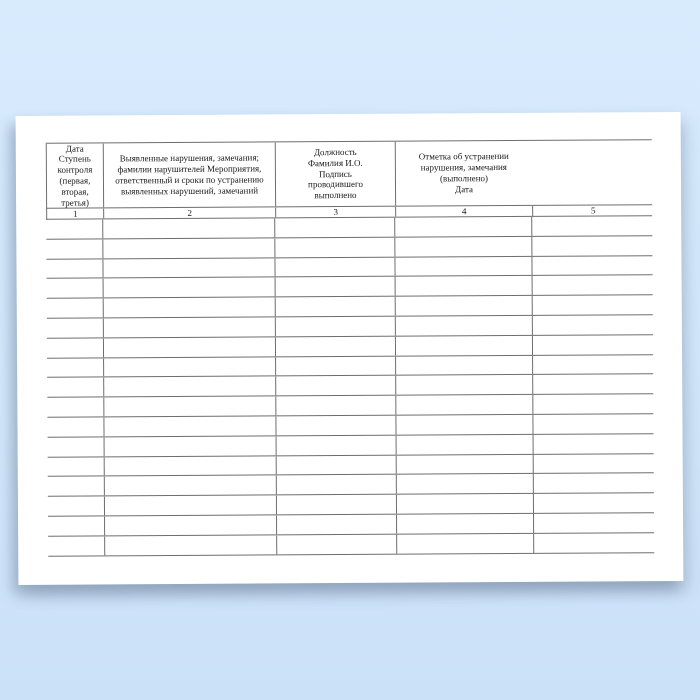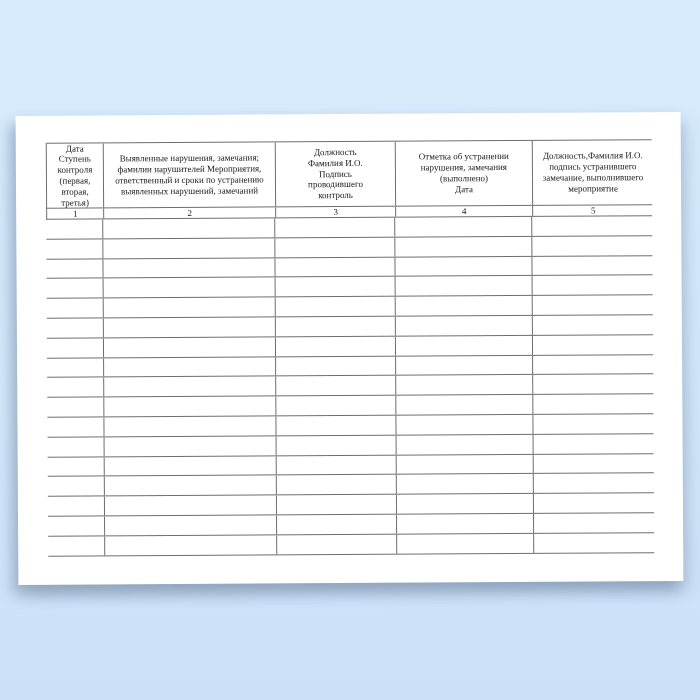--- a/index.html
+++ b/index.html
@@ -82,29 +82,25 @@
 вторая,
 третья)</div>
         <div class="cell c2 header-cell">Выявленные нарушения, замечания;
 фамилии нарушителей Мероприятия,
 ответственный и сроки по устранению
 выявленных нарушений, замечаний</div>
         <div class="cell c3 header-cell">Должность
 Фамилия И.О.
 Подпись
 проводившего
-контроль</div>
+выполнено</div>
         <div class="cell c4 header-cell">Отметка об устранении
 нарушения, замечания
 (выполнено)
 Дата</div>
-        <div class="cell c5 header-cell">Должность,Фамилия И.О.
-подпись устранившего
-замечание, выполнившего
-мероприятие</div>
       </div>
 
       <div class="row num-row">
         <div class="cell c1 num-cell">1</div>
         <div class="cell c2 num-cell">2</div>
         <div class="cell c3 num-cell">3</div>
         <div class="cell c4 num-cell">4</div>
         <div class="cell c5 num-cell">5</div>
       </div>
 

